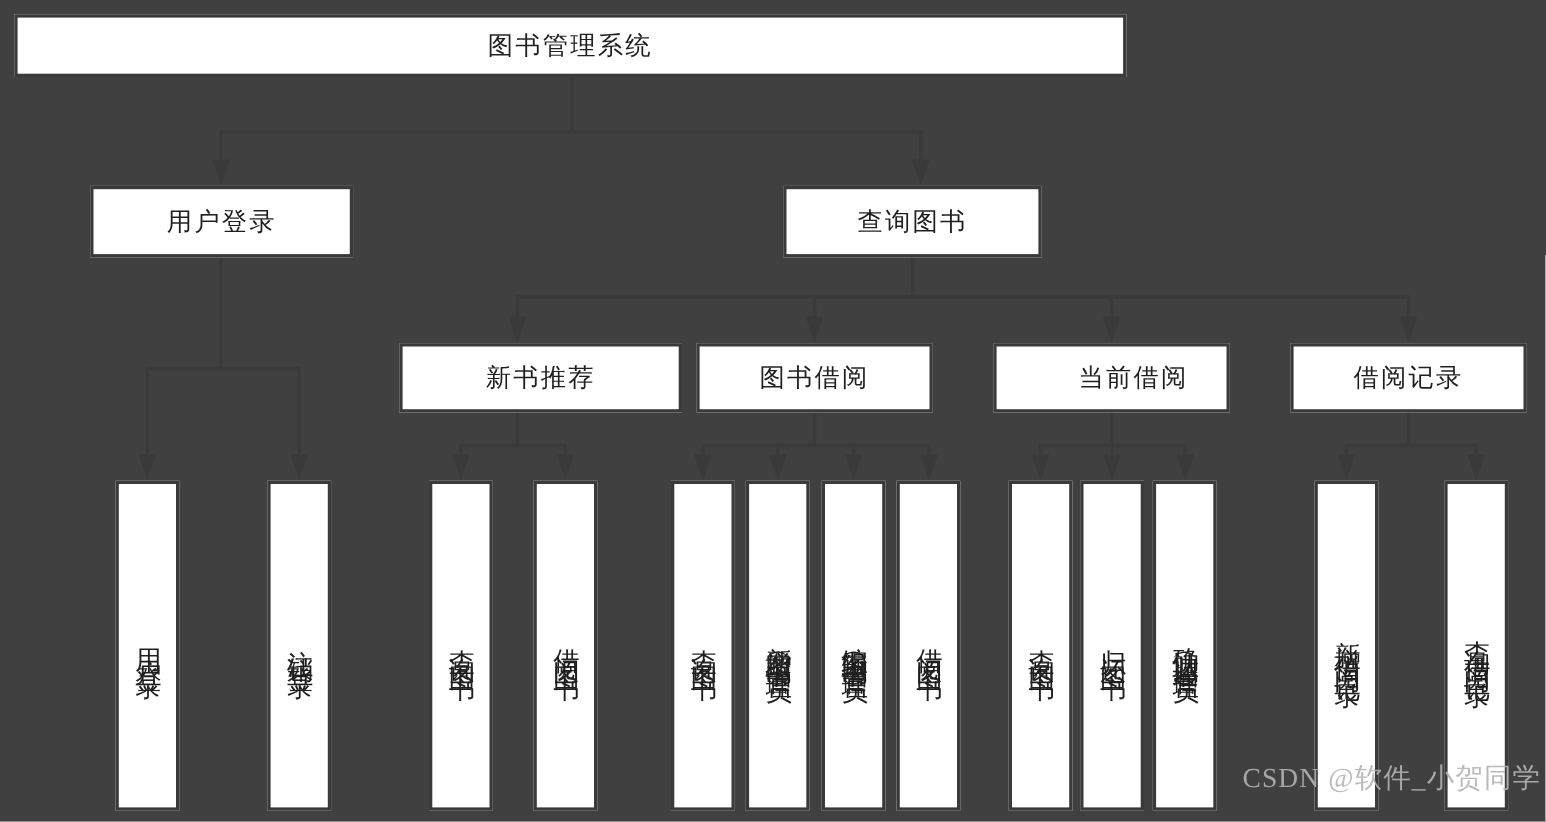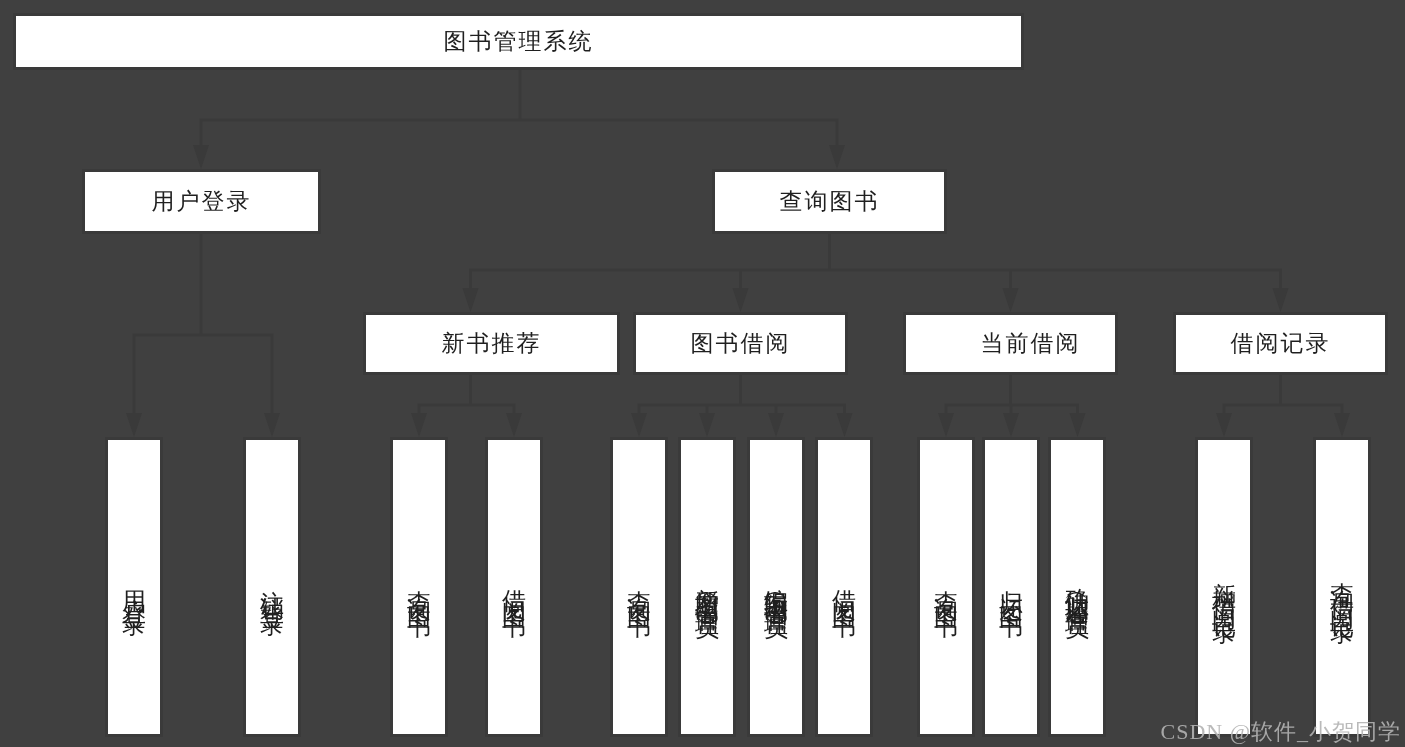--- a/index.html
+++ b/index.html
@@ -67,23 +67,23 @@
   #leaf-edit-book-admin     { left: 747px; }
   #leaf-borrow-book-2       { left: 815px; }
   #leaf-query-book-3        { left: 917px; }
   #leaf-return-book         { left: 982px; }
   #leaf-confirm-return-admin{ left: 1048px; }
   #leaf-add-borrow-record   { left: 1195px; }
   #leaf-query-borrow-record { left: 1313px; }
   #watermark {
     position: absolute;
     right: 4px;
-    bottom: 0;
+    bottom: 24px;
     z-index: 3;
-    font-size: 22px;
+    font-size: 25px;
     letter-spacing: 1px;
     color: rgba(178, 178, 178, 0.9);
     white-space: nowrap;
   }
 </style>
 </head>
 <body>
 
 <div id="canvas">
 

